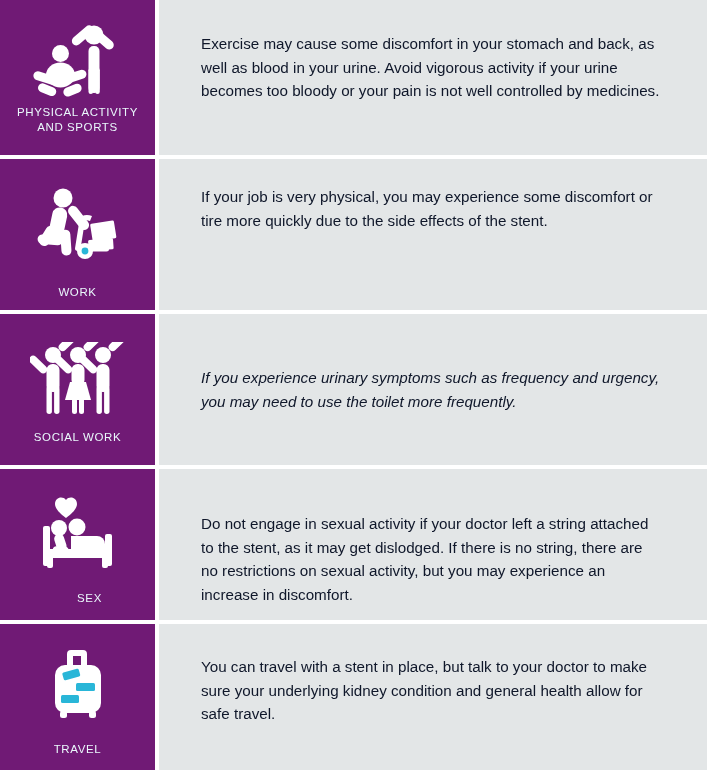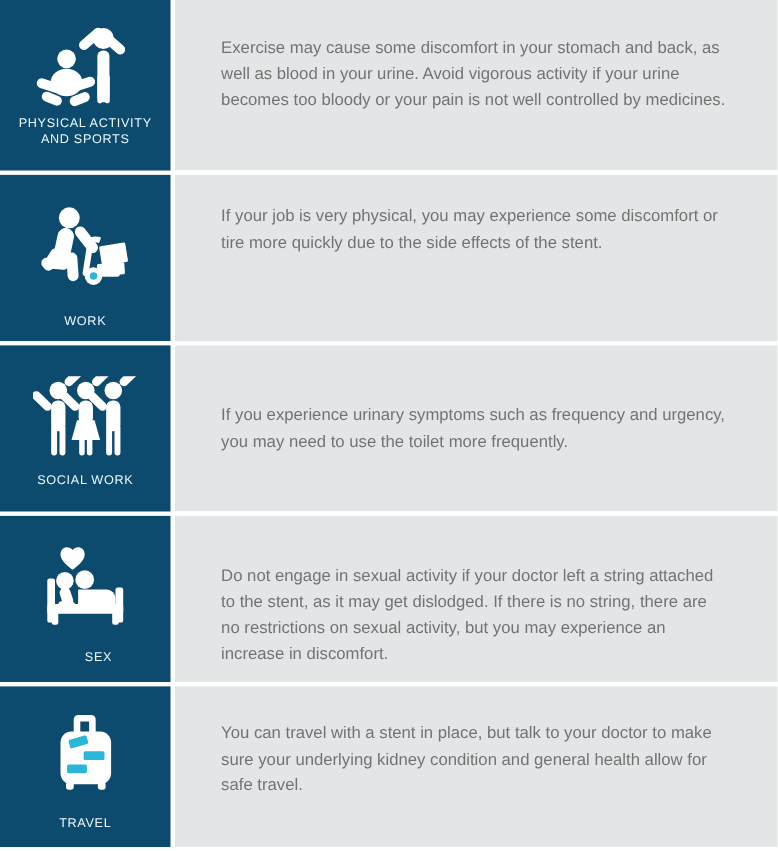--- a/index.html
+++ b/index.html
@@ -33,21 +33,21 @@
   }
   .r0 { height: 155px; }
   .r1 { height: 155px; }
   .r2 { height: 155px; }
   .r3 { height: 155px; }
   .r4 { height: 150px; }
 
   .icon-cell {
     width: 155px;
     flex: 0 0 155px;
-    background: #0c4a6e;
+    background: #701a75;
     display: flex;
     flex-direction: column;
     align-items: center;
     justify-content: center;
     box-sizing: border-box;
     position: relative;
   }
   .icon-art {
     display: flex;
     align-items: center;
@@ -75,30 +75,30 @@
   .text-cell {
     flex: 1 1 auto;
     background: #e3e6e7;
     display: flex;
     align-items: center;
     box-sizing: border-box;
     padding: 0 46px 0 42px;
   }
   .text-cell p {
     margin: 0;
-    color: #737373;
+    color: #0f172a;
     font-size: 15.2px;
     line-height: 23.5px;
     font-family: "Liberation Sans", sans-serif;
   }
 
   
   .r0 .text-cell { align-items: flex-start; padding-top: 32px; }
   .r1 .text-cell { align-items: flex-start; padding-top: 26px; }
-  .r2 .text-cell { align-items: center; }
+  .r2 .text-cell { align-items: center; font-style: italic; }
   .r3 .text-cell { align-items: flex-start; padding-top: 43px; }
   .r4 .text-cell { align-items: flex-start; padding-top: 31px; }
 
   .r4 .icon-art { margin-bottom: 10px; }
   .r4 .icon-label { position: relative; top: 8px; }
   .r3 .icon-label { position: relative; top: 12px; margin-left: 24px; }
   .r2 .icon-label { position: relative; top: 6px; }
   .r1 .icon-label { position: relative; top: 16px; }
   .r0 .icon-label { position: relative; top: 0px; }
 

